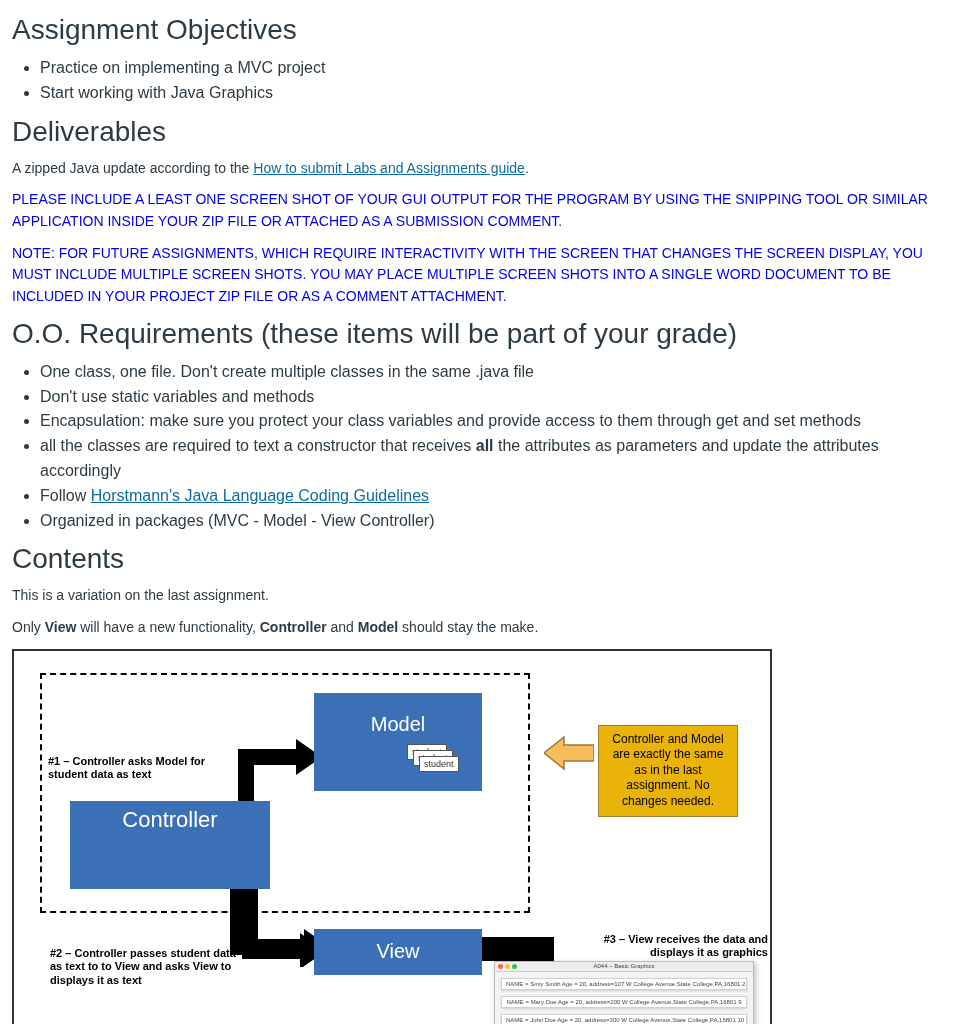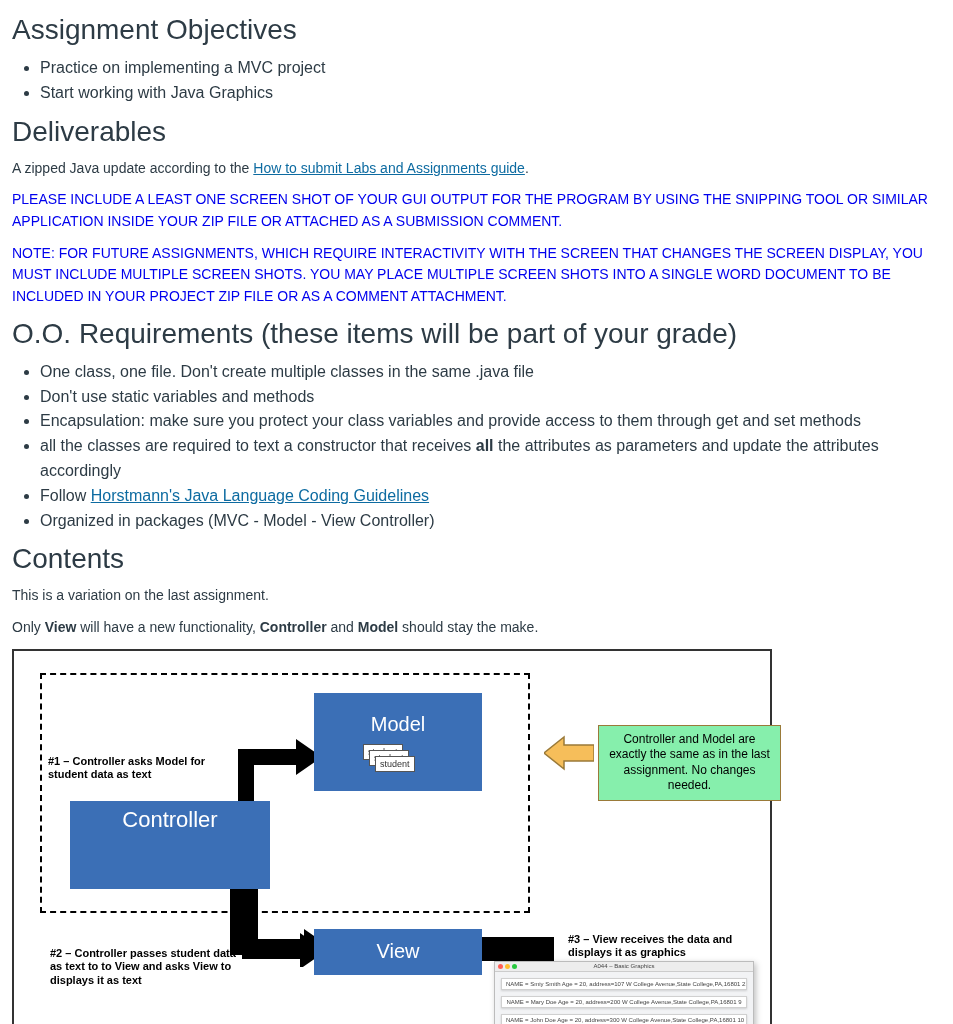--- a/index.html
+++ b/index.html
@@ -81,20 +81,21 @@
     width: 70px; height: 32px;
   }
   .student-stack div {
     position: absolute;
     background: #fff;
     border: 1px solid #555;
     color: #333;
     font-size: 9px;
     padding: 2px 4px;
     white-space: nowrap;
+    margin-left: 44px;
   }
   .student-stack div:nth-child(1){ left:0;  top:0;  }
   .student-stack div:nth-child(2){ left:6px;top:6px;}
   .student-stack div:nth-child(3){ left:12px;top:12px;}
 
   .box.controller {
     left: 56px; top: 150px;
     width: 200px; height: 88px;
     align-items: flex-start;
     justify-content: center;
@@ -110,27 +111,27 @@
 
   .caption {
     position: absolute;
     font-size: 11px;
     font-family: Arial, sans-serif;
     color: #000;
     line-height: 1.25;
   }
   .cap1 { left: 34px; top: 104px; width: 190px; font-weight: 600; }
   .cap2 { left: 36px; top: 296px; width: 200px; font-weight: 600; }
-  .cap3 { left: 554px; top: 282px; width: 200px; font-weight: 600; }
+  .cap3 { left: 554px; top: 282px; width: 200px; font-weight: 600; text-align: right; }
 
   .note-box {
     position: absolute;
     left: 584px; top: 74px;
-    width: 183px;
-    background: #86efac;
+    width: 140px;
+    background: #eab308;
     border: 1px solid #9a7a39;
     color: #000;
     font-size: 12px;
     text-align: center;
     padding: 6px 8px;
     line-height: 1.3;
   }
 
   .arrow-poly {
     position: absolute;

